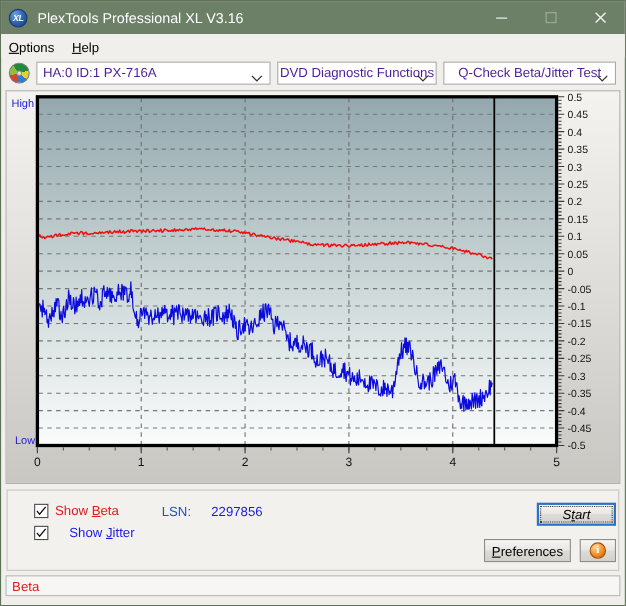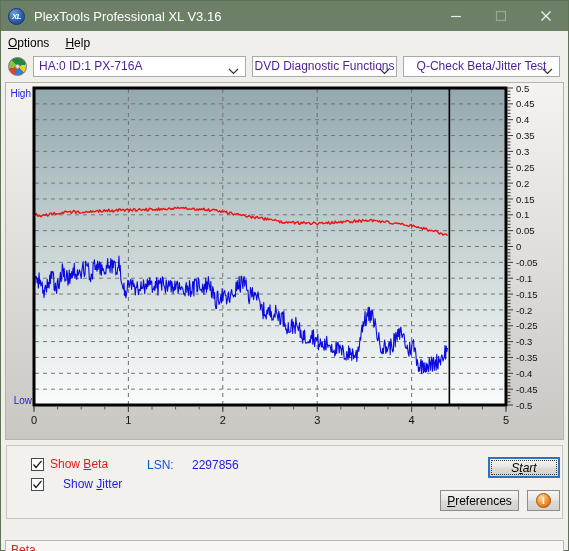--- a/index.html
+++ b/index.html
@@ -155,21 +155,21 @@
     margin: 2px 4px 0 4px;
     background: linear-gradient(to bottom, #f4f3f0 0%, #c9c7c2 100%);
     border: 1px solid #b5b3ad;
     box-sizing: border-box;
     position: relative;
   }
   #plotsvg { display: block; }
 
   
   .bottom-box {
-    margin: 5px 5px 17px 5px;
+    margin: 5px 5px 0 5px;
     border: 1px solid #c8c6c1;
     background: #f2f1ee;
     height: 72px;
     position: relative;
     flex: 0 0 auto;
   }
   .chk-row {
     position: absolute;
     display: flex;
     align-items: center;

